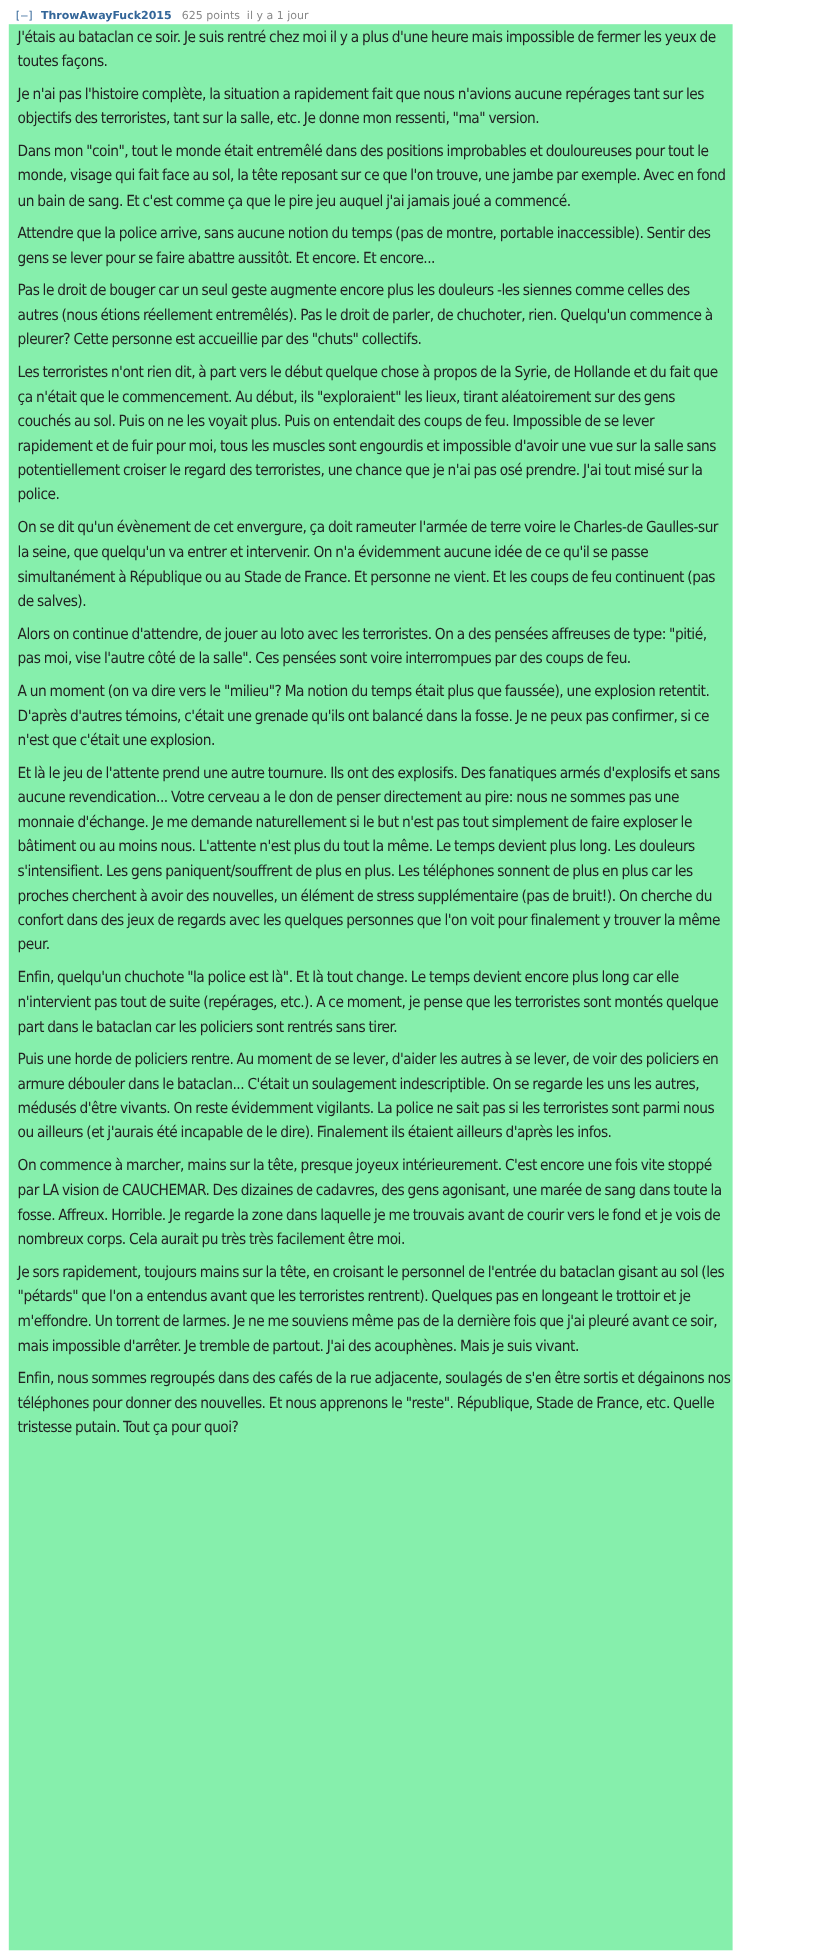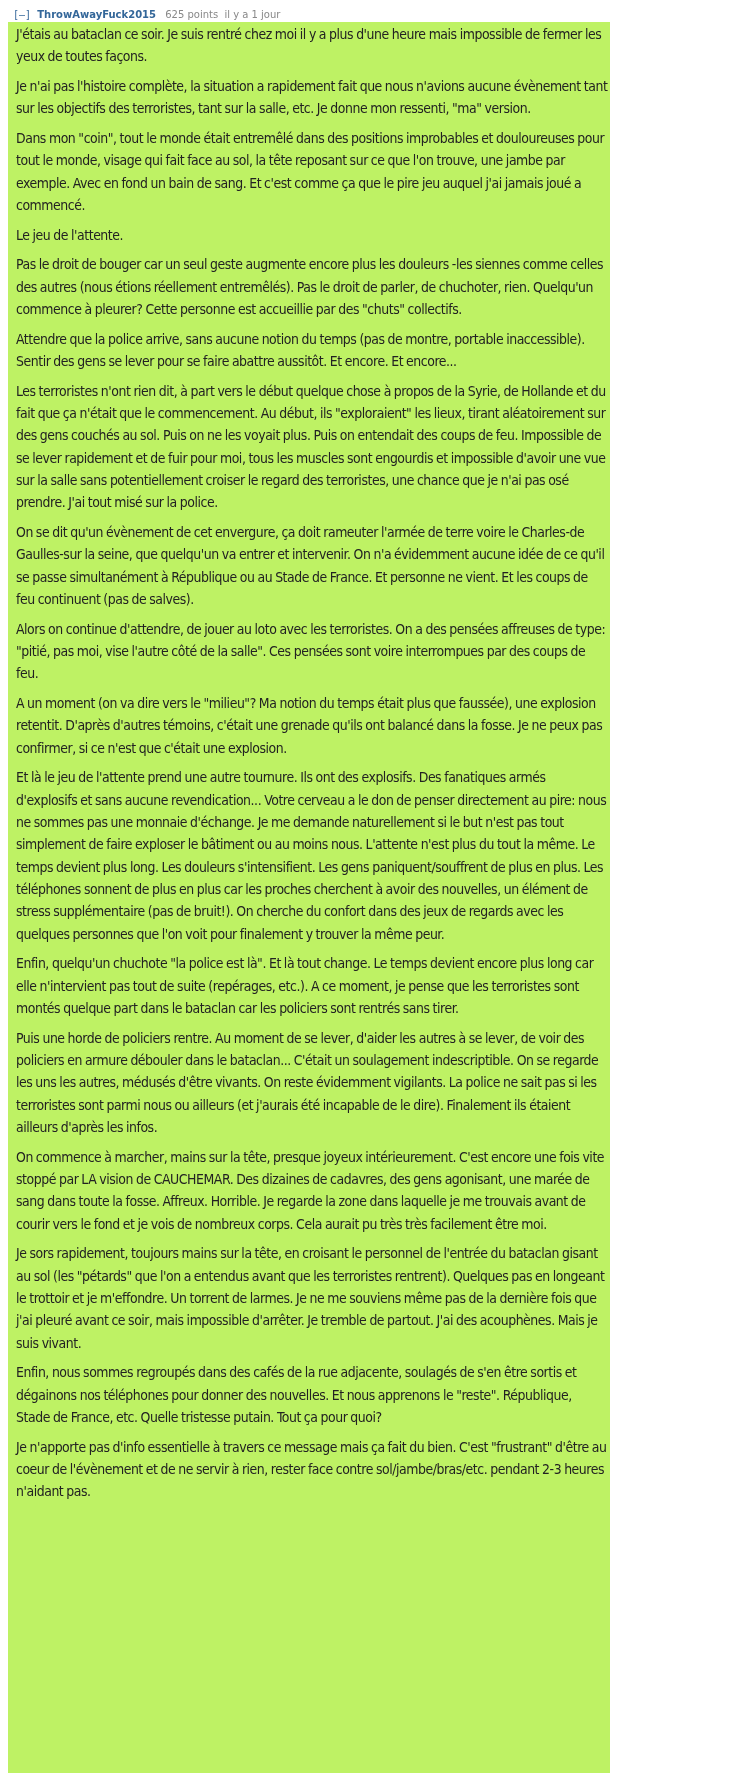--- a/index.html
+++ b/index.html
@@ -46,23 +46,23 @@
       margin-right: 3px;
     }
     .time {
       color: #888888;
       font-size: 10px;
     }
     .usertext {
       position: absolute;
       left: 8px;
       top: 22px;
-      width: 602px;
+      width: 658px;
       height: 1751px;
-      background: #bef264;
+      background: #86efac;
       box-sizing: border-box;
       padding: 1px 0 0 8px;
       overflow: hidden;
     }
     .usertext p {
       margin: 0 0 7.3px 0;
       font-size: 13.9px;
       line-height: 22.35px;
       letter-spacing: -0.45px;
       word-spacing: -0.5px;
@@ -77,30 +77,28 @@
 
 <div class="comment">
   <div class="tagline">
     <span class="expand">[–]</span>
     <span class="author">ThrowAwayFuck2015</span>
     <span class="score">625 points</span>
     <span class="time">il y a 1 jour</span>
   </div>
   <div class="usertext">
     <p>J'étais au bataclan ce soir. Je suis rentré chez moi il y a plus d'une heure mais impossible de fermer les yeux de toutes façons.</p>
-    <p>Je n'ai pas l'histoire complète, la situation a rapidement fait que nous n'avions aucune évènement tant sur les objectifs des terroristes, tant sur la salle, etc. Je donne mon ressenti, "ma" version.</p>
+    <p>Je n'ai pas l'histoire complète, la situation a rapidement fait que nous n'avions aucune repérages tant sur les objectifs des terroristes, tant sur la salle, etc. Je donne mon ressenti, "ma" version.</p>
     <p>Dans mon "coin", tout le monde était entremêlé dans des positions improbables et douloureuses pour tout le monde, visage qui fait face au sol, la tête reposant sur ce que l'on trouve, une jambe par exemple. Avec en fond un bain de sang. Et c'est comme ça que le pire jeu auquel j'ai jamais joué a commencé.</p>
-    <p>Le jeu de l'attente.</p>
+    <p>Attendre que la police arrive, sans aucune notion du temps (pas de montre, portable inaccessible). Sentir des gens se lever pour se faire abattre aussitôt. Et encore. Et encore...</p>
     <p>Pas le droit de bouger car un seul geste augmente encore plus les douleurs -les siennes comme celles des autres (nous étions réellement entremêlés). Pas le droit de parler, de chuchoter, rien. Quelqu'un commence à pleurer? Cette personne est accueillie par des "chuts" collectifs.</p>
-    <p>Attendre que la police arrive, sans aucune notion du temps (pas de montre, portable inaccessible). Sentir des gens se lever pour se faire abattre aussitôt. Et encore. Et encore...</p>
     <p>Les terroristes n'ont rien dit, à part vers le début quelque chose à propos de la Syrie, de Hollande et du fait que ça n'était que le commencement. Au début, ils "exploraient" les lieux, tirant aléatoirement sur des gens couchés au sol. Puis on ne les voyait plus. Puis on entendait des coups de feu. Impossible de se lever rapidement et de fuir pour moi, tous les muscles sont engourdis et impossible d'avoir une vue sur la salle sans potentiellement croiser le regard des terroristes, une chance que je n'ai pas osé prendre. J'ai tout misé sur la police.</p>
     <p>On se dit qu'un évènement de cet envergure, ça doit rameuter l'armée de terre voire le Charles-de Gaulles-sur la seine, que quelqu'un va entrer et intervenir. On n'a évidemment aucune idée de ce qu'il se passe simultanément à République ou au Stade de France. Et personne ne vient. Et les coups de feu continuent (pas de salves).</p>
     <p>Alors on continue d'attendre, de jouer au loto avec les terroristes. On a des pensées affreuses de type: "pitié, pas moi, vise l'autre côté de la salle". Ces pensées sont voire interrompues par des coups de feu.</p>
     <p>A un moment (on va dire vers le "milieu"? Ma notion du temps était plus que faussée), une explosion retentit. D'après d'autres témoins, c'était une grenade qu'ils ont balancé dans la fosse. Je ne peux pas confirmer, si ce n'est que c'était une explosion.</p>
     <p>Et là le jeu de l'attente prend une autre tournure. Ils ont des explosifs. Des fanatiques armés d'explosifs et sans aucune revendication... Votre cerveau a le don de penser directement au pire: nous ne sommes pas une monnaie d'échange. Je me demande naturellement si le but n'est pas tout simplement de faire exploser le bâtiment ou au moins nous. L'attente n'est plus du tout la même. Le temps devient plus long. Les douleurs s'intensifient. Les gens paniquent/souffrent de plus en plus. Les téléphones sonnent de plus en plus car les proches cherchent à avoir des nouvelles, un élément de stress supplémentaire (pas de bruit!). On cherche du confort dans des jeux de regards avec les quelques personnes que l'on voit pour finalement y trouver la même peur.</p>
     <p>Enfin, quelqu'un chuchote "la police est là". Et là tout change. Le temps devient encore plus long car elle n'intervient pas tout de suite (repérages, etc.). A ce moment, je pense que les terroristes sont montés quelque part dans le bataclan car les policiers sont rentrés sans tirer.</p>
     <p>Puis une horde de policiers rentre. Au moment de se lever, d'aider les autres à se lever, de voir des policiers en armure débouler dans le bataclan... C'était un soulagement indescriptible. On se regarde les uns les autres, médusés d'être vivants. On reste évidemment vigilants. La police ne sait pas si les terroristes sont parmi nous ou ailleurs (et j'aurais été incapable de le dire). Finalement ils étaient ailleurs d'après les infos.</p>
     <p>On commence à marcher, mains sur la tête, presque joyeux intérieurement. C'est encore une fois vite stoppé par LA vision de CAUCHEMAR. Des dizaines de cadavres, des gens agonisant, une marée de sang dans toute la fosse. Affreux. Horrible. Je regarde la zone dans laquelle je me trouvais avant de courir vers le fond et je vois de nombreux corps. Cela aurait pu très très facilement être moi.</p>
     <p>Je sors rapidement, toujours mains sur la tête, en croisant le personnel de l'entrée du bataclan gisant au sol (les "pétards" que l'on a entendus avant que les terroristes rentrent). Quelques pas en longeant le trottoir et je m'effondre. Un torrent de larmes. Je ne me souviens même pas de la dernière fois que j'ai pleuré avant ce soir, mais impossible d'arrêter. Je tremble de partout. J'ai des acouphènes. Mais je suis vivant.</p>
     <p>Enfin, nous sommes regroupés dans des cafés de la rue adjacente, soulagés de s'en être sortis et dégainons nos téléphones pour donner des nouvelles. Et nous apprenons le "reste". République, Stade de France, etc. Quelle tristesse putain. Tout ça pour quoi?</p>
-    <p>Je n'apporte pas d'info essentielle à travers ce message mais ça fait du bien. C'est "frustrant" d'être au coeur de l'évènement et de ne servir à rien, rester face contre sol/jambe/bras/etc. pendant 2-3 heures n'aidant pas.</p>
   </div>
 </div>
 
 </body></html>

